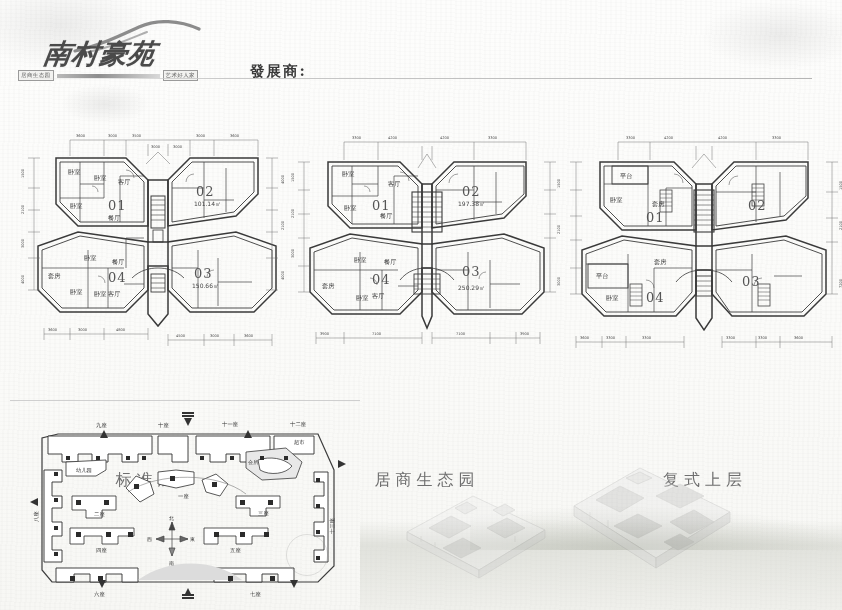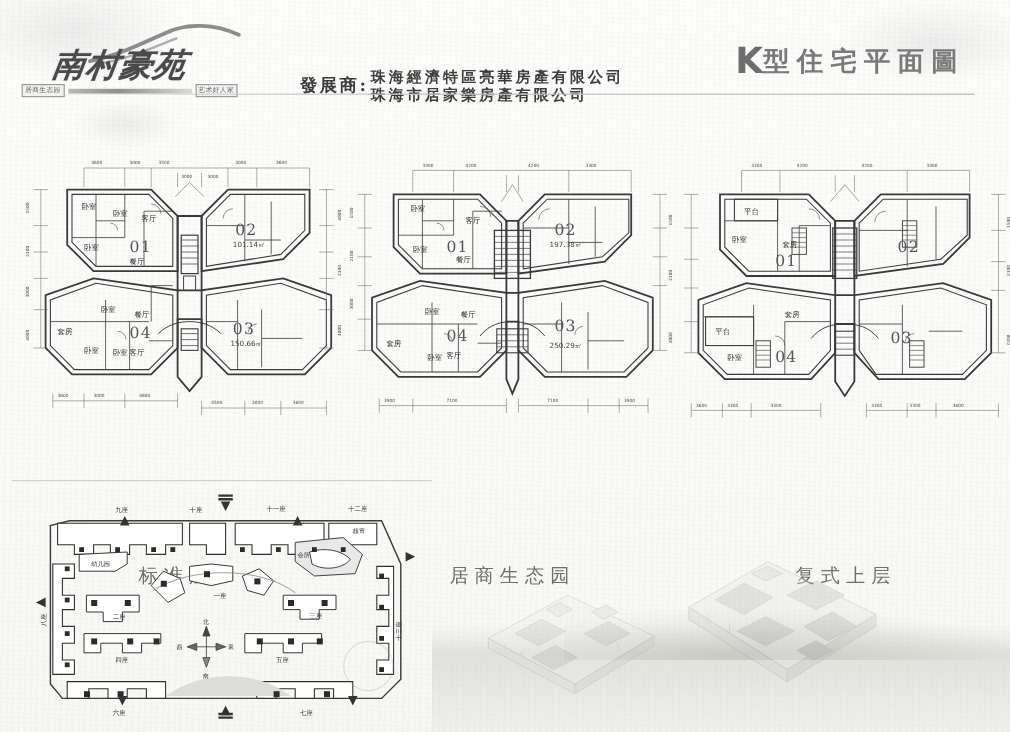--- a/index.html
+++ b/index.html
@@ -110,29 +110,22 @@
     <div class="logo-text">南村豪苑</div>
     <div class="logo-rule">
       <span class="tagline">居商生态园</span>
       <span class="bar"></span>
       <span class="tagline">艺术好人家</span>
     </div>
   </div>
 
   <div class="developer">
     <div class="dev-label">發展商:</div>
-    <div class="dev-lines">
-      <div class="dev-line">珠海經濟特區亮華房產有限公司</div>
-      <div class="dev-line">珠海市居家樂房產有限公司</div>
-    </div>
   </div>
 
-  <div class="title-block">
-    <span class="title-k">K</span><span class="title-cn">型住宅平面圖</span>
-  </div>
   <div class="title-rule"></div>
 </div>
 
 <div class="plans">
 
   <div class="plan p1">
     <svg width="278" height="268" viewBox="0 0 278 268">
       <g stroke="#3a3a3a" fill="none" stroke-width="1.5">
 
         <path d="M48 76 L48 40 L118 40 L140 62 L140 108 L70 108 L48 86 Z"></path>

